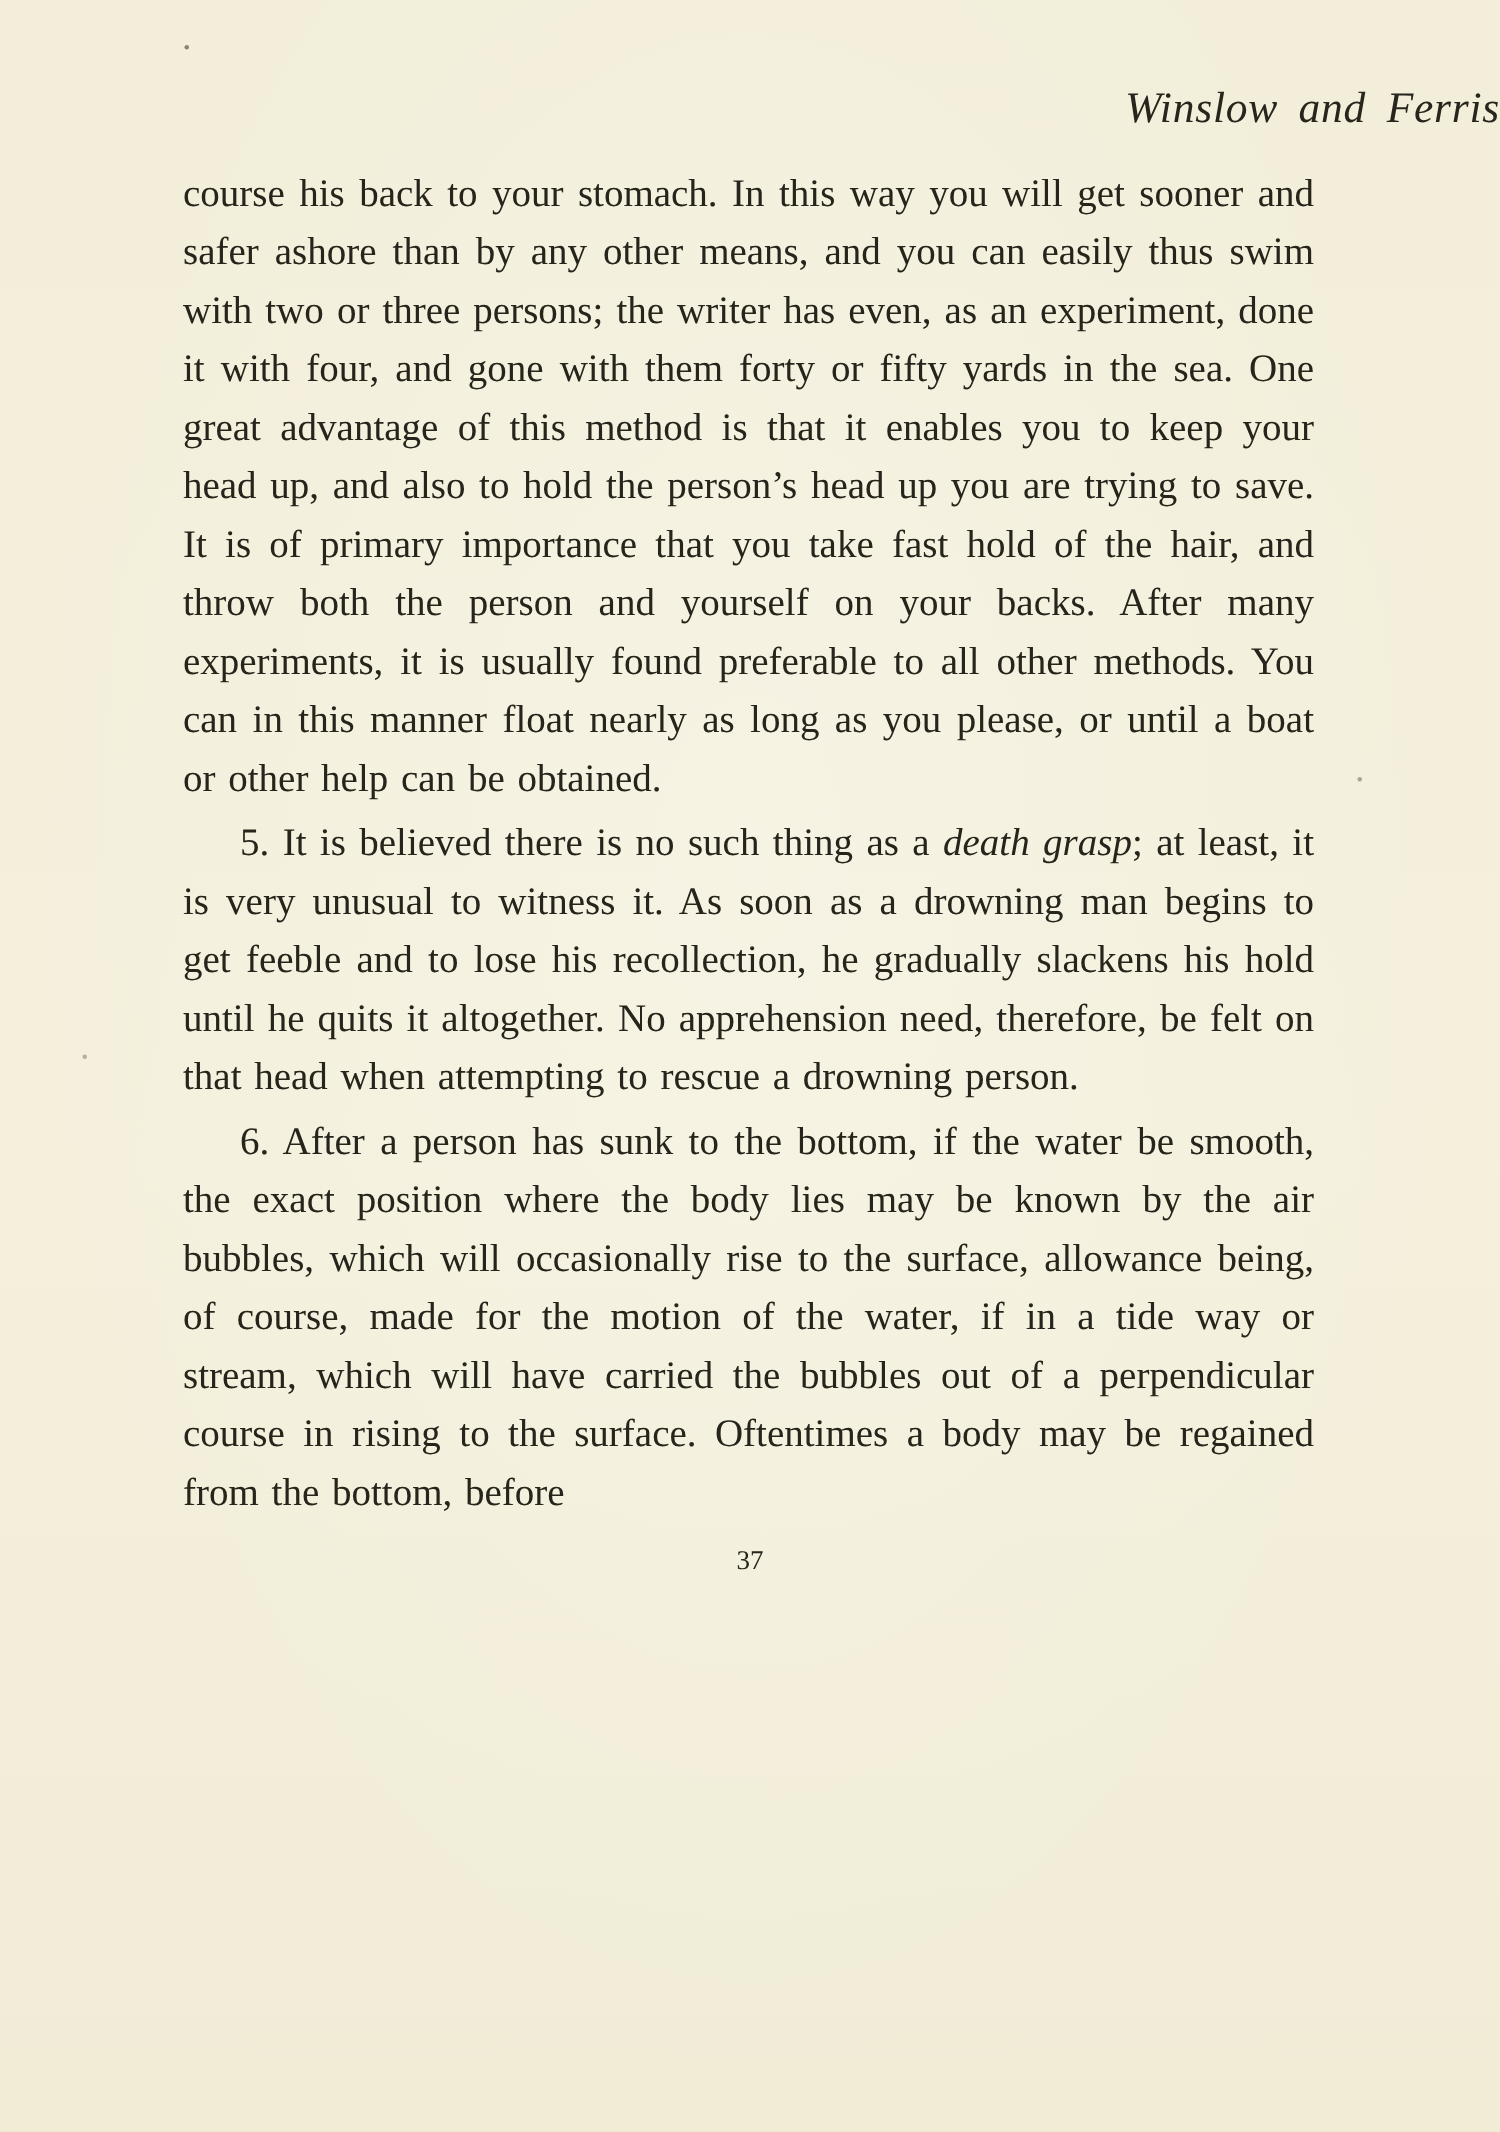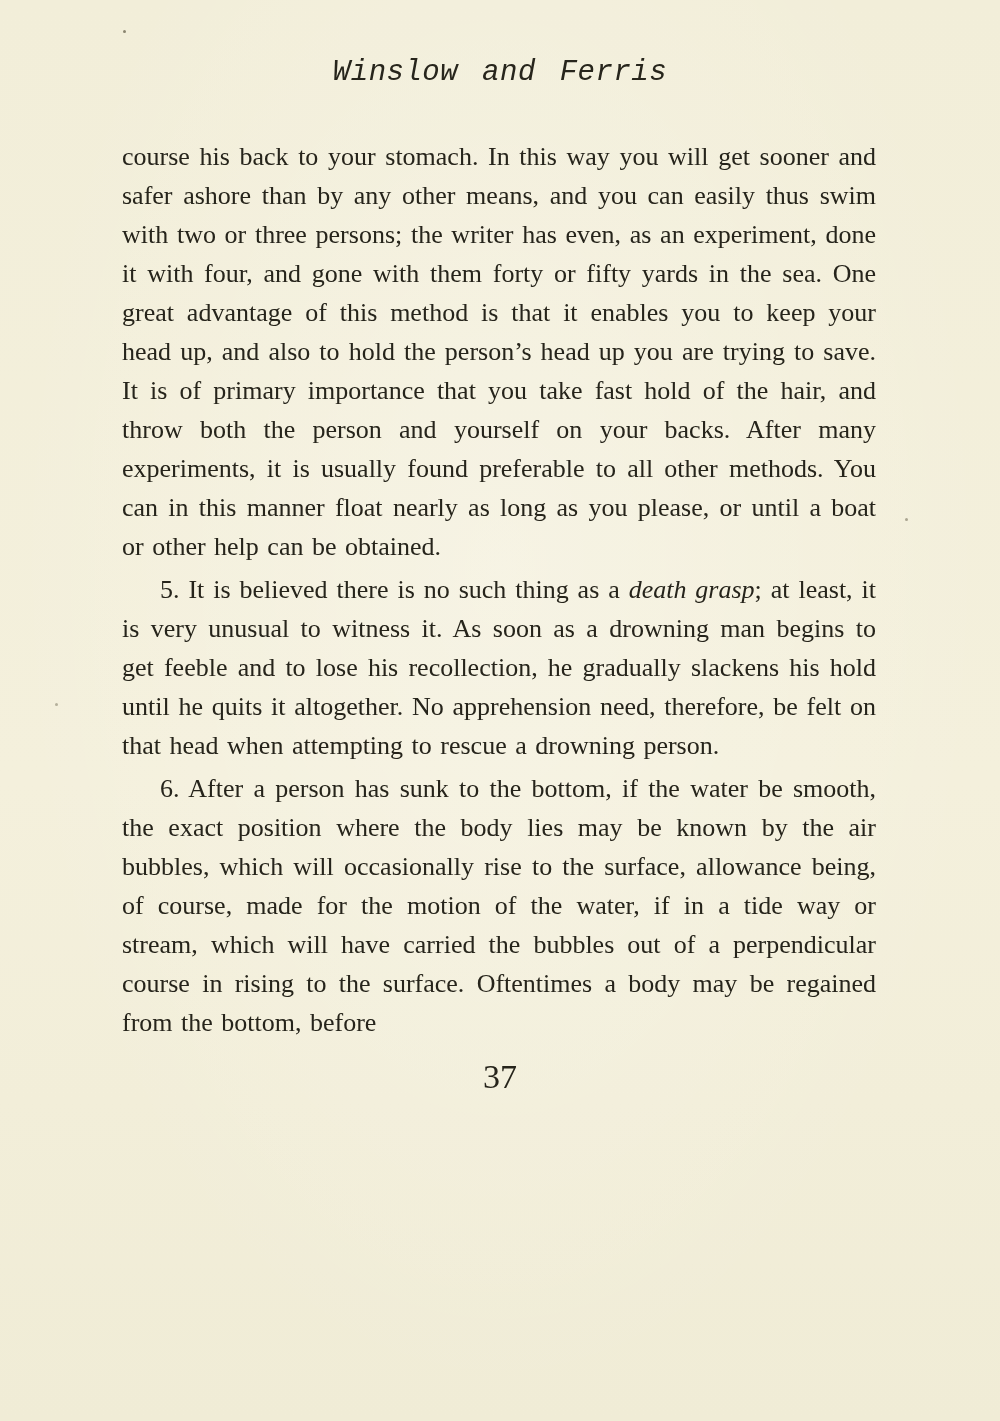--- a/index.html
+++ b/index.html
@@ -16,28 +16,27 @@
     background-image:
       radial-gradient(ellipse at 50% 40%, rgba(255,255,255,0.25), rgba(0,0,0,0.0) 70%),
       linear-gradient(180deg, #f2eed9 0%, #f4f0dc 55%, #f0ecd6 100%);
     overflow: hidden;
     font-family: "Liberation Serif", "DejaVu Serif", serif;
     color: #26241b;
     box-sizing: border-box;
     padding-top: 56px;
   }
   .running-header {
-    text-align: center;
+    text-align: right;
     font-style: italic;
     font-size: 29px;
     letter-spacing: 0.5px;
     word-spacing: 6px;
     color: #27251c;
-    margin-bottom: 48px;
-    font-family: Liberation Mono, monospace;
+    margin-bottom: 20px;
   }
   .text-block {
     padding-left: 118px;
     padding-right: 120px;
     font-size: 26px;
     line-height: 39px;
     text-align: justify;
     text-justify: inter-word;
   }
   .para {
@@ -45,21 +44,21 @@
     word-spacing: 2px;
   }
   .para.indent {
     text-indent: 38px;
   }
   .italic {
     font-style: italic;
   }
   .page-number {
     text-align: center;
-    font-size: 34px;
+    font-size: 18px;
     margin-top: 16px;
     color: #26241b;
   }
   .speck {
     position: absolute;
     background: #8a8570;
     border-radius: 50%;
   }
   .speck-1 { left: 123px; top: 30px; width: 3px; height: 3px; }
   .speck-2 { left: 905px; top: 518px; width: 3px; height: 3px; opacity: 0.7; }

